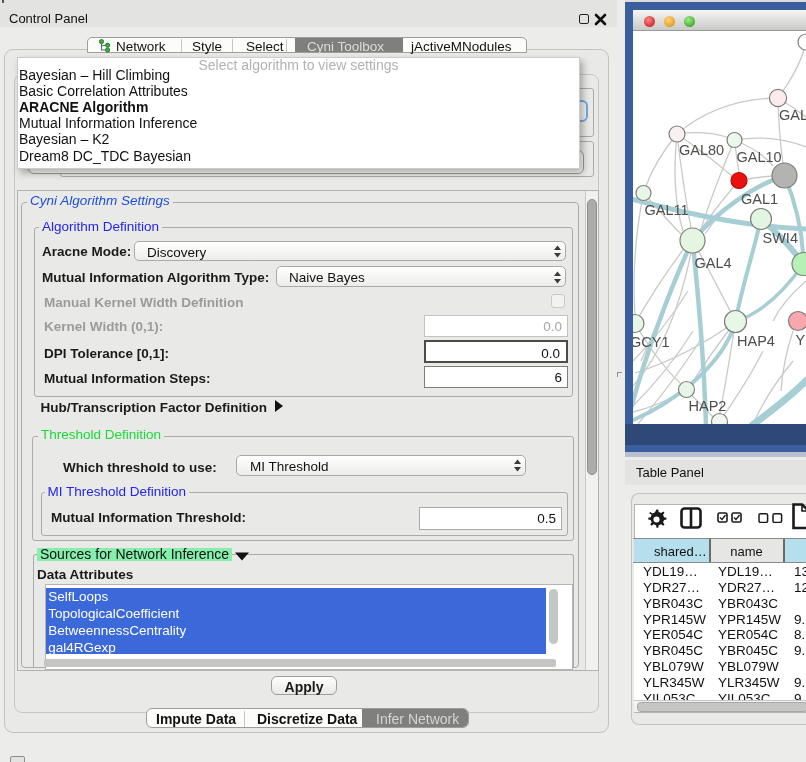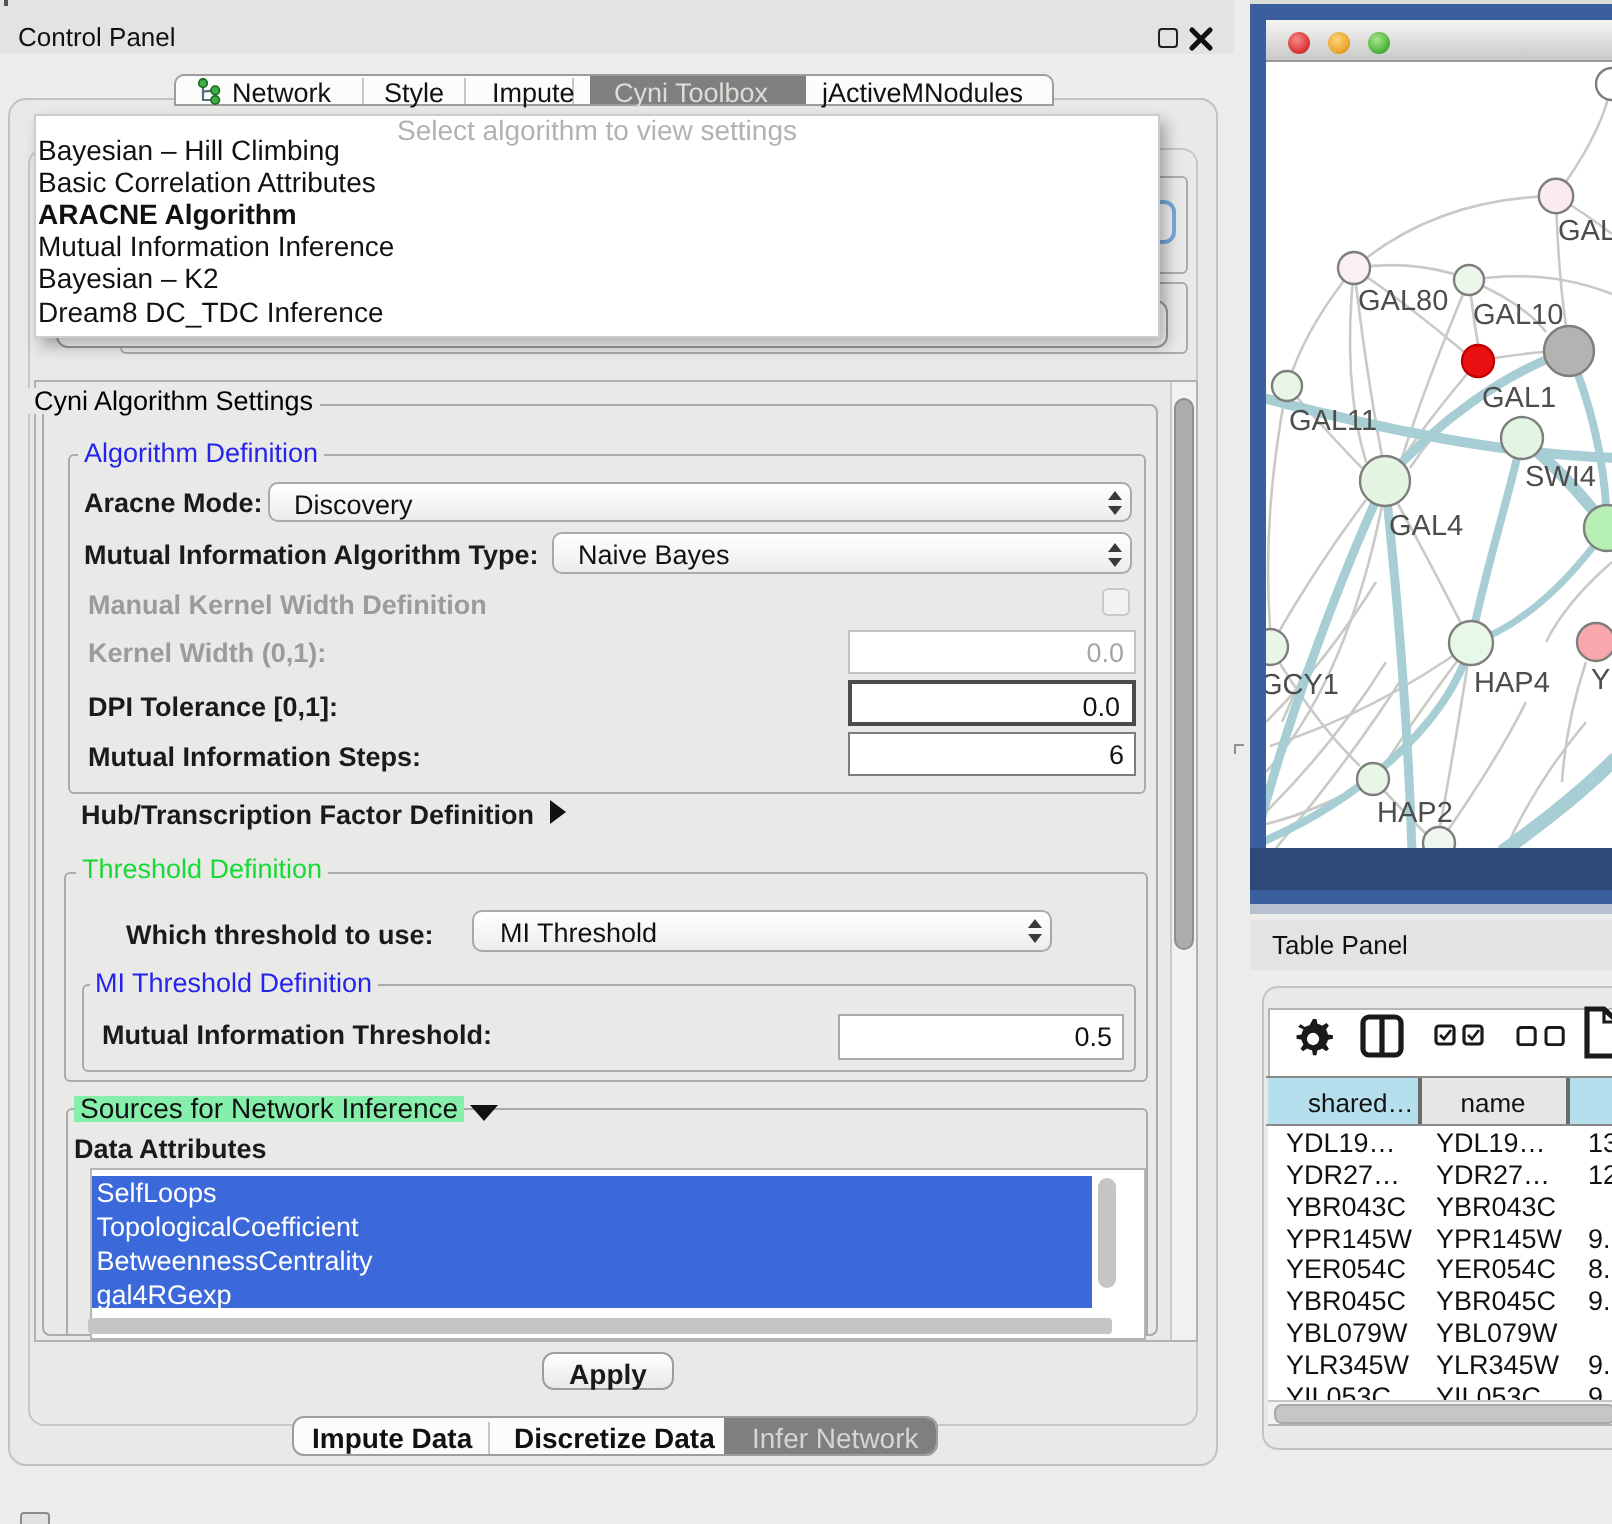--- a/index.html
+++ b/index.html
@@ -33,44 +33,44 @@
   <div style="position:absolute;left:198px;top:1px;width:1px;height:14px;background:#c6c6c4;"></div>
 </div>
 <svg class="abs" style="left:98px;top:38px;" width="13" height="15" viewBox="0 0 13 15">
  <path d="M3.5 5 L3.5 12 L8 12 M3.5 7.8 L8 7.3" stroke="#5a6a7a" stroke-width="1.1" fill="none"></path>
  <circle cx="3.5" cy="3.6" r="2.1" fill="#3fae46" stroke="#1d7022" stroke-width="0.9"></circle>
  <circle cx="9.6" cy="7.2" r="2.1" fill="#3fae46" stroke="#1d7022" stroke-width="0.9"></circle>
  <circle cx="9.6" cy="12" r="2.1" fill="#3fae46" stroke="#1d7022" stroke-width="0.9"></circle>
 </svg>
 <div class="abs" style="left:116px;top:39px;font-size:13.5px;color:#111;">Network</div>
 <div class="abs" style="left:192px;top:39px;font-size:13.5px;color:#111;">Style</div>
-<div class="abs" style="left:246px;top:39px;font-size:13.5px;color:#111;">Impute</div>
+<div class="abs" style="left:246px;top:39px;font-size:13.5px;color:#111;">Select</div>
 <div class="abs" style="left:307px;top:39px;font-size:13.5px;color:#dcdcda;">Cyni Toolbox</div>
 <div class="abs" style="left:411px;top:39px;font-size:13.5px;color:#111;">jActiveMNodules</div>
 
 <div class="gbox" style="left:60px;top:88px;width:534px;height:49px;"></div>
 <div class="gbox" style="left:60px;top:141px;width:534px;height:36px;"></div>
 <div class="abs" style="left:558px;top:100px;width:30px;height:22px;background:#f2f2f0;border:2.5px solid #74a9dd;border-radius:6px;box-sizing:border-box;"></div>
 <div class="abs" style="left:28px;top:150px;width:556px;height:24px;background:#fbfbfa;border:1px solid #9a9a98;border-radius:6px;box-sizing:border-box;"></div>
 
 <div class="abs" style="left:17px;top:57px;width:563px;height:111.5px;background:#ffffff;border:1px solid #cccccb;box-shadow:3px 4px 7px rgba(0,0,0,0.3);box-sizing:border-box;"></div>
 <div class="abs" style="left:17px;top:56.5px;width:563px;height:14px;font-size:14px;color:#b2b2b0;text-align:center;">Select algorithm to view settings</div>
 <div class="abs" style="left:19px;top:66.5px;font-size:14px;color:#111;">Bayesian – Hill Climbing</div>
 <div class="abs" style="left:19px;top:82.7px;font-size:14px;color:#111;">Basic Correlation Attributes</div>
 <div class="abs" style="left:19px;top:99px;font-size:14px;color:#111;font-weight:bold;">ARACNE Algorithm</div>
 <div class="abs" style="left:19px;top:115.2px;font-size:14px;color:#111;">Mutual Information Inference</div>
 <div class="abs" style="left:19px;top:131.4px;font-size:14px;color:#111;">Bayesian – K2</div>
-<div class="abs" style="left:19px;top:147.6px;font-size:14px;color:#111;">Dream8 DC_TDC Inference</div>
+<div class="abs" style="left:19px;top:147.6px;font-size:14px;color:#111;">Dream8 DC_TDC Bayesian</div>
 
 <div class="abs" style="left:17px;top:190px;width:581.5px;height:481px;border:1px solid #b2b2b0;box-sizing:border-box;"></div>
 <div class="abs" style="left:585px;top:191px;width:12.5px;height:479px;background:#f1f1ef;border-left:1px solid #c9c9c7;box-sizing:border-box;"></div>
 <div class="abs" style="left:587px;top:199px;width:10px;height:276px;background:#acacaa;border:1px solid #8f8f8d;border-radius:6px;box-sizing:border-box;"></div>
 
 <div class="gbox" style="left:21px;top:202px;width:558px;height:466px;border-radius:4px;"></div>
-<div class="gtitle" style="left:14px;top:194px;color:#000000;">Cyni Algorithm Settings</div>
+<div class="gtitle" style="left:27px;top:194px;color:#1d4ed8;font-style:italic;">Cyni Algorithm Settings</div>
 
 <div class="gbox" style="left:34px;top:227px;width:539px;height:170px;"></div>
 <div class="gtitle" style="left:39px;top:220px;color:#2424ec;">Algorithm Definition</div>
 
 <div class="lbl" style="left:42px;top:244px;">Aracne Mode:</div>
 <div class="combo" style="left:134px;top:241px;width:432px;height:20px;"></div>
 <div class="ctext" style="left:147px;top:245px;">Discovery</div>
 <svg class="abs" style="left:553px;top:245px;" width="9" height="13" viewBox="0 0 9 13">
     <path d="M4.5 0.5 L8 5 L1 5 Z" fill="#3a3a38"></path>
     <path d="M4.5 12.5 L8 8 L1 8 Z" fill="#3a3a38"></path>

